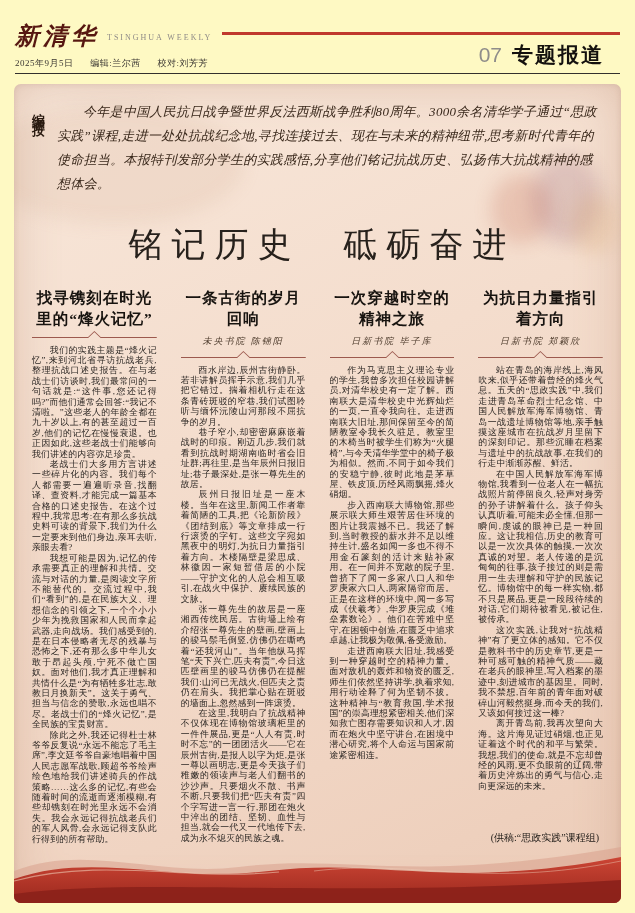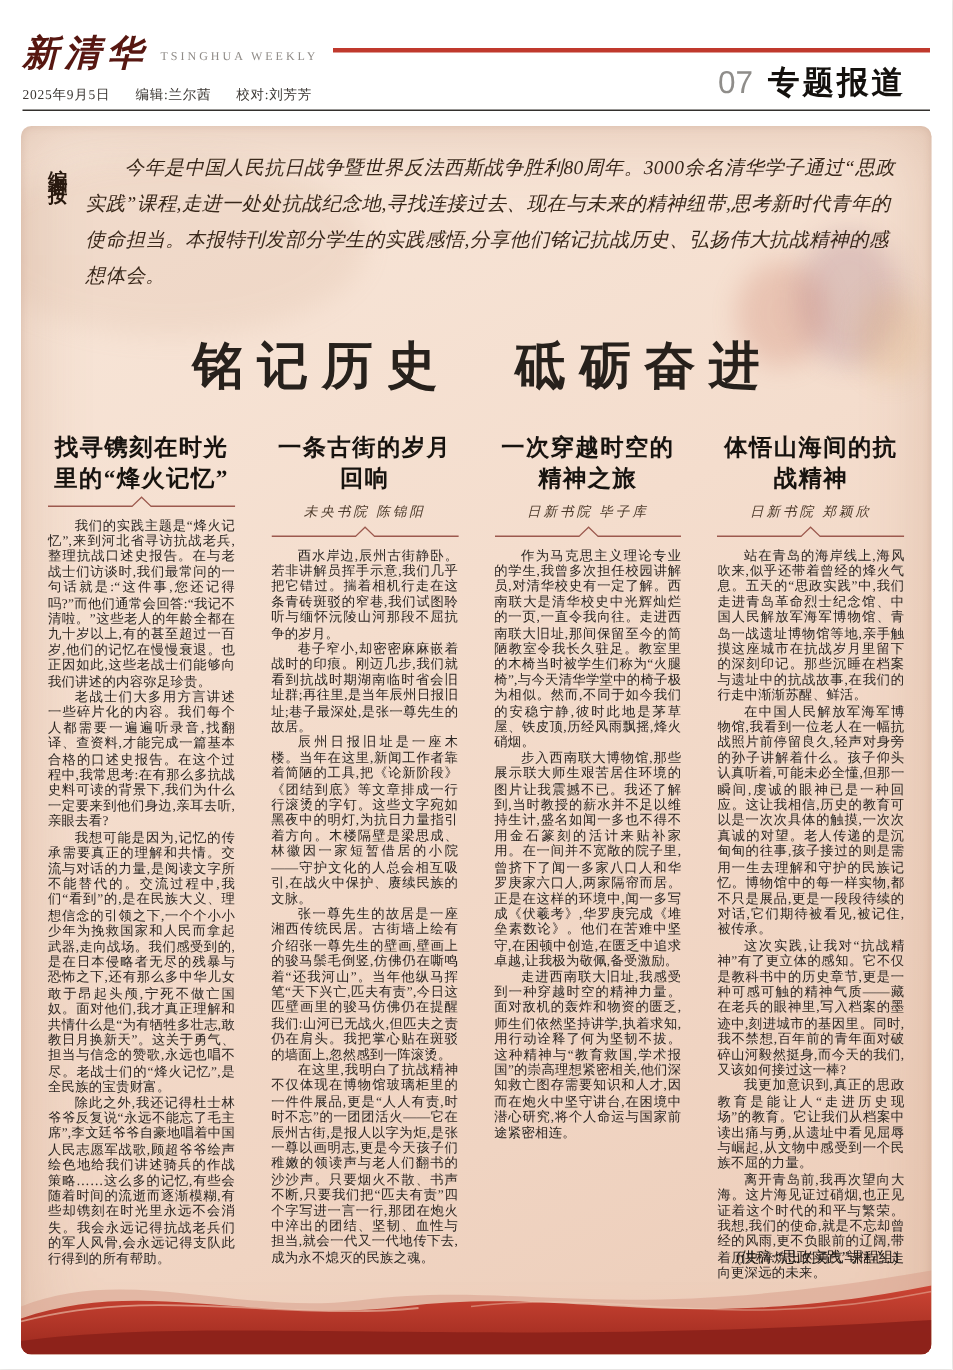--- a/index.html
+++ b/index.html
@@ -1,16 +1,16 @@
 <!DOCTYPE html>
 <html><head>
 <meta charset="utf-8">
 <style>
   html,body{margin:0;padding:0;background:#e9e7e3;}
-  .page{position:relative;width:635px;height:913px;background:#ffffff;overflow:hidden;
+  .page{position:relative;width:635px;height:913px;background:#fef9c3;overflow:hidden;
         font-family:"Liberation Serif","DejaVu Serif",serif;color:#2b2724;
         box-shadow:0 0 6px rgba(0,0,0,.25);margin:0 auto;}
   
   .masthead{position:absolute;top:24px;left:15px;right:15px;height:50px;}
   .logo-row{display:flex;align-items:center;}
   .logo-cn{font-size:24px;font-weight:bold;font-style:italic;color:#571711;letter-spacing:4px;line-height:1;}
   .logo-en{font-size:8px;color:#8f8b87;letter-spacing:2px;margin:2px 0 0 8px;white-space:nowrap;}
   .red-rule{flex:1;height:3px;background:#c0392d;margin:0 0 6px 10px;}
   .meta-row{margin-top:9px;font-size:9px;color:#3a3632;letter-spacing:.5px;}
   .meta-row span{margin-right:14px;}
@@ -29,21 +29,21 @@
   .deco-fig1{right:20px;top:70px;width:70px;height:90px;background:#8e5a74;opacity:.22;}
   .deco-fig2{right:70px;top:90px;width:60px;height:70px;background:#b9563f;opacity:.20;}
   .deco-fig3{right:4px;top:110px;width:46px;height:60px;background:#d8a468;opacity:.22;}
   
   .ed-note{position:relative;display:flex;gap:12px;margin:16px 4px 0 0;z-index:2;}
   .ed-label{writing-mode:vertical-rl;text-orientation:upright;font-size:13px;font-weight:bold;
             color:#28190f;letter-spacing:5px;line-height:1;padding-top:2px;}
   .ed-text{flex:1;margin:0;font-size:13px;line-height:1.85;color:#38271a;font-style:italic;
            text-indent:2em;letter-spacing:.3px;}
   
-  .main-title{position:relative;z-index:2;margin:30px 0 0;text-align:center;font-size:34px;font-weight:bold;
+  .main-title{position:relative;z-index:2;margin:30px 0 0;text-align:center;font-size:34px;font-weight:normal;
               color:#27211c;letter-spacing:9px;text-indent:9px;line-height:1.1;}
   
   .columns{position:relative;z-index:2;display:grid;grid-template-columns:1fr 1fr 1fr 1fr;
            column-gap:24px;row-gap:20px;margin-top:24px;align-items:start;}
   .article h2{margin:0;text-align:center;font-size:15.5px;font-weight:bold;color:#17130f;letter-spacing:1px;}
   .byline{text-align:center;font-size:9px;color:#4c3a2b;letter-spacing:2px;margin:5px 0 2px;font-style:italic;}
   .divider{display:block;width:100%;height:9px;margin-bottom:6px;}
   .article p{margin:0;font-size:8.9px;line-height:10.4px;text-align:justify;text-indent:2em;
              color:#2b2623;letter-spacing:.2px;}
   
@@ -117,29 +117,28 @@
         <div class="byline">日新书院 毕子库</div>
         <svg class="divider" viewBox="0 0 280 9" preserveAspectRatio="none">
             <path d="M0 7.5 L126 7.5 L140 1.5 L154 7.5 L280 7.5" fill="none" stroke="#9c594e" stroke-width="1.1"></path>
           </svg>
         <p>作为马克思主义理论专业的学生,我曾多次担任校园讲解员,对清华校史有一定了解。西南联大是清华校史中光辉灿烂的一页,一直令我向往。走进西南联大旧址,那间保留至今的简陋教室令我长久驻足。教室里的木椅当时被学生们称为“火腿椅”,与今天清华学堂中的椅子极为相似。然而,不同于如今我们的安稳宁静,彼时此地是茅草屋、铁皮顶,历经风雨飘摇,烽火硝烟。</p>
         <p>步入西南联大博物馆,那些展示联大师生艰苦居住环境的图片让我震撼不已。我还了解到,当时教授的薪水并不足以维持生计,盛名如闻一多也不得不用金石篆刻的活计来贴补家用。在一间并不宽敞的院子里,曾挤下了闻一多家八口人和华罗庚家六口人,两家隔帘而居。正是在这样的环境中,闻一多写成《伏羲考》,华罗庚完成《堆垒素数论》。他们在苦难中坚守,在困顿中创造,在匮乏中追求卓越,让我极为敬佩,备受激励。</p>
         <p>走进西南联大旧址,我感受到一种穿越时空的精神力量。面对敌机的轰炸和物资的匮乏,师生们依然坚持讲学,执着求知,用行动诠释了何为坚韧不拔。这种精神与“教育救国,学术报国”的崇高理想紧密相关,他们深知救亡图存需要知识和人才,因而在炮火中坚守讲台,在困境中潜心研究,将个人命运与国家前途紧密相连。</p>
       </article>
 
       <article class="article">
-        <h2>体悟山海间的抗战精神</h2>
+        <h2>为抗日力量指引着方向</h2>
         <div class="byline">日新书院 郑颖欣</div>
         <svg class="divider" viewBox="0 0 280 9" preserveAspectRatio="none">
             <path d="M0 7.5 L126 7.5 L140 1.5 L154 7.5 L280 7.5" fill="none" stroke="#9c594e" stroke-width="1.1"></path>
           </svg>
         <p>站在青岛的海岸线上,海风吹来,似乎还带着曾经的烽火气息。五天的“思政实践”中,我们走进青岛革命烈士纪念馆、中国人民解放军海军博物馆、青岛一战遗址博物馆等地,亲手触摸这座城市在抗战岁月里留下的深刻印记。那些沉睡在档案与遗址中的抗战故事,在我们的行走中渐渐苏醒、鲜活。</p>
         <p>在中国人民解放军海军博物馆,我看到一位老人在一幅抗战照片前停留良久,轻声对身旁的孙子讲解着什么。孩子仰头认真听着,可能未必全懂,但那一瞬间,虔诚的眼神已是一种回应。这让我相信,历史的教育可以是一次次具体的触摸,一次次真诚的对望。老人传递的是沉甸甸的往事,孩子接过的则是需用一生去理解和守护的民族记忆。博物馆中的每一样实物,都不只是展品,更是一段段待续的对话,它们期待被看见,被记住,被传承。</p>
         <p>这次实践,让我对“抗战精神”有了更立体的感知。它不仅是教科书中的历史章节,更是一种可感可触的精神气质——藏在老兵的眼神里,写入档案的墨迹中,刻进城市的基因里。同时,我不禁想,百年前的青年面对破碎山河毅然挺身,而今天的我们,又该如何接过这一棒?</p>
-        <p>我更加意识到,真正的思政教育是能让人“走进历史现场”的教育。它让我们从档案中读出痛与勇,从遗址中看见屈辱与崛起,从文物中感受到一个民族不屈的力量。</p>
         <p>离开青岛前,我再次望向大海。这片海见证过硝烟,也正见证着这个时代的和平与繁荣。我想,我们的使命,就是不忘却曾经的风雨,更不负眼前的辽阔,带着历史淬炼出的勇气与信心,走向更深远的未来。</p>
       </article>
     </div>
 
     <div class="credit">(供稿:“思政实践”课程组)</div>
 
     <svg class="wave" viewBox="0 0 607 72" preserveAspectRatio="none">
       <defs>
         <linearGradient id="wg" x1="0" y1="0" x2="0" y2="1">
           <stop offset="0" stop-color="#cc4534"></stop>

